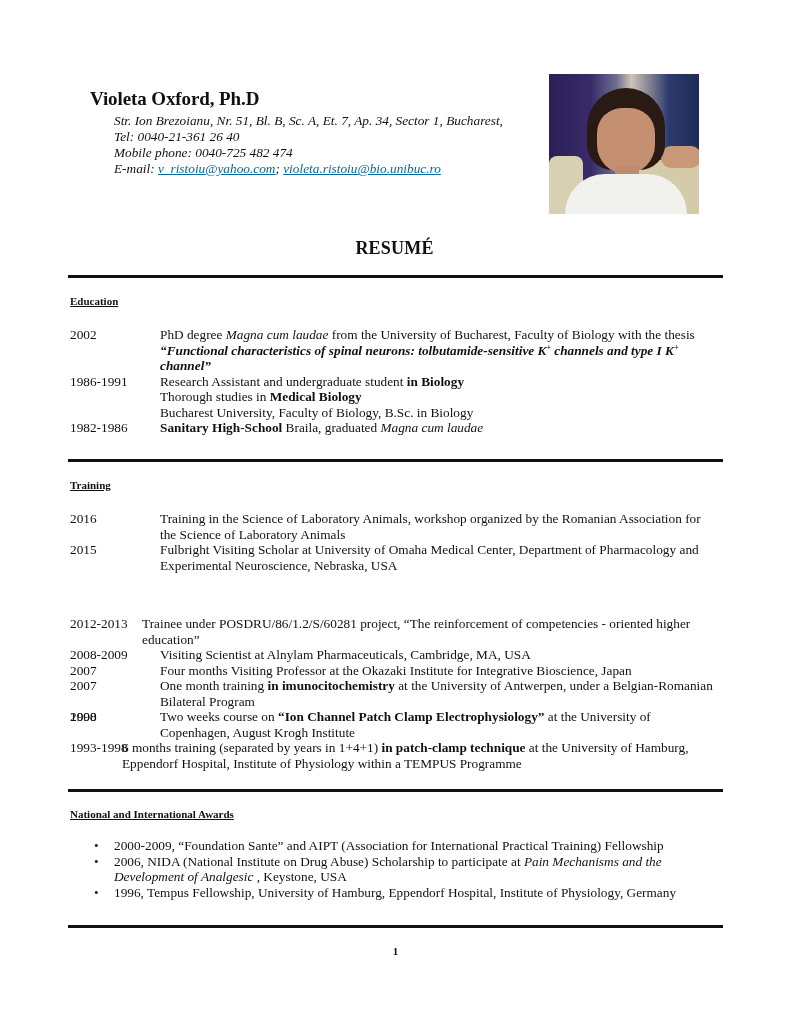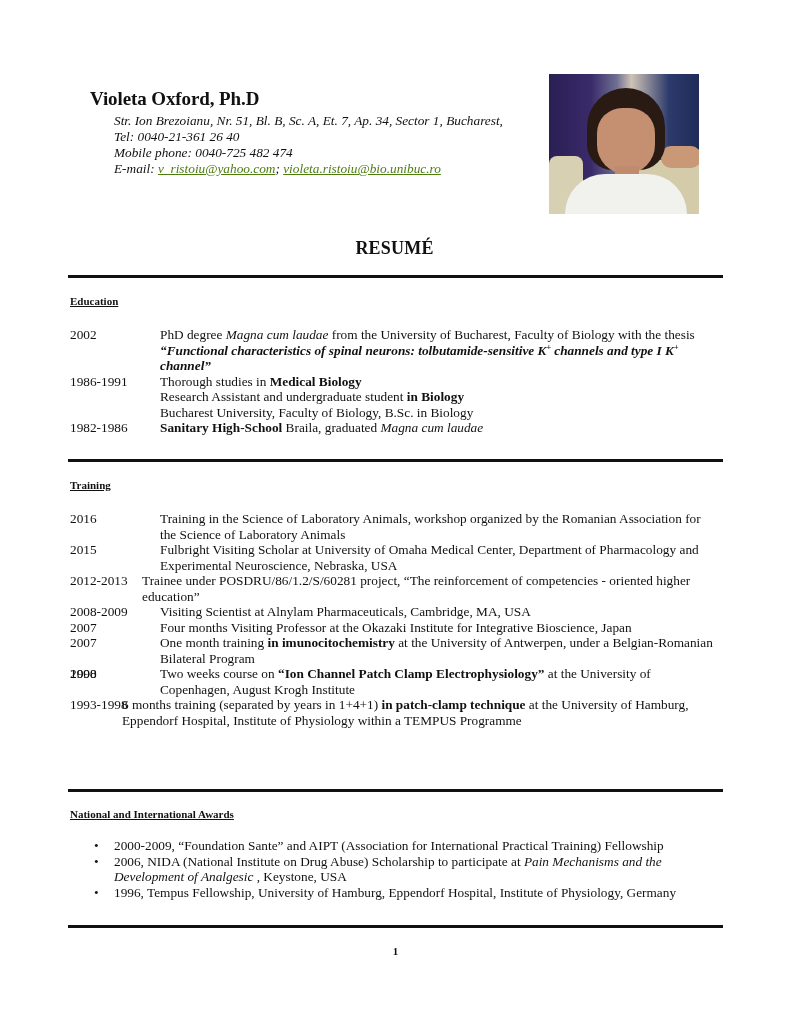--- a/index.html
+++ b/index.html
@@ -11,21 +11,21 @@
 
   
   .name {
     position: absolute; left: 90px; top: 88px;
     font-size: 19px; font-weight: bold; letter-spacing: -0.1px;
   }
   .contact {
     position: absolute; left: 90px; top: 113px;
     font-size: 13.3px; font-style: italic; line-height: 16px; margin-left: 24px;
   }
-  .contact a { color: #4d7c0f; text-decoration: underline; }
+  .contact a { color: #0369a1; text-decoration: underline; }
   .photo {
     position: absolute; left: 549px; top: 74px; width: 150px; height: 140px;
     overflow: hidden;
     background: linear-gradient(90deg, #2a1f55 0%, #3a2a6a 28%, #6d6f92 45%, #cfc3b6 55%, #2c3a6c 80%, #1f2c58 100%);
   }
   .photo .chair-l { position:absolute; left:0; top:82px; width:34px; height:58px; background:#d8d0b3; border-radius:8px 8px 0 0; }
   .photo .chair-r { position:absolute; right:0; top:86px; width:60px; height:54px; background:#d3cba9; border-radius:10px 0 0 0; }
   .photo .hand { position:absolute; left:112px; top:72px; width:40px; height:22px; background:#c99876; border-radius:10px; }
   .photo .hair { position:absolute; left:38px; top:14px; width:78px; height:82px; background:#2a1a14; border-radius:40px 40px 26px 26px; }
   .photo .face { position:absolute; left:48px; top:34px; width:58px; height:66px; background:#c58f72; border-radius:26px 26px 30px 30px; }
@@ -86,22 +86,22 @@
 
   <div class="section-head" style="top:295px;">Education</div>
   <div class="entries" style="top:327px;">
     <div class="entry">
       <span class="yr">2002</span>
       <div class="txt"><span>PhD degree </span><i>Magna cum laudae</i><span> from the University of Bucharest, Faculty of Biology with the thesis </span><b><i><span>“Functional characteristics of spinal neurons: tolbutamide-sensitive K</span><sup>+</sup><span> channels and type I K</span><sup>+</sup><span> channel”</span></i></b></div>
     </div>
     <div class="entry">
       <span class="yr">1986-1991</span>
       <div class="txt">
+        <div><span>Research Assistant and undergraduate student </span><b>in Biology</b></div>
         <div><span>Thorough studies in </span><b>Medical Biology</b></div>
-        <div><span>Research Assistant and undergraduate student </span><b>in Biology</b></div>
         <div>Bucharest University, Faculty of Biology, B.Sc. in Biology</div>
       </div>
     </div>
     <div class="entry">
       <span class="yr">1982-1986</span>
       <div class="txt"><b>Sanitary High-School</b><span> Braila, graduated </span><i>Magna cum laudae</i></div>
     </div>
   </div>
 
   <div class="rule" style="top:459px;"></div>
@@ -111,21 +111,21 @@
     <div class="entry">
       <span class="yr">2016</span>
       <div class="txt">Training in the Science of Laboratory Animals, workshop organized by the Romanian Association for the Science of Laboratory Animals</div>
     </div>
     <div class="entry">
       <span class="yr">2015</span>
       <div class="txt">Fulbright Visiting Scholar at University of Omaha Medical Center, Department of Pharmacology and Experimental Neuroscience, Nebraska, USA</div>
     </div>
     <div class="entry wide">
       <span class="yr">2012-2013</span>
-      <div class="txt" style="margin-left:72px;">Trainee under POSDRU/86/1.2/S/60281 project, “The reinforcement of competencies -  oriented higher education”</div>
+      <div class="txt" style="margin-left:72px;margin-top:43px;">Trainee under POSDRU/86/1.2/S/60281 project, “The reinforcement of competencies -  oriented higher education”</div>
     </div>
     <div class="entry">
       <span class="yr">2008-2009</span>
       <div class="txt">Visiting Scientist at Alnylam Pharmaceuticals, Cambridge, MA, USA</div>
     </div>
     <div class="entry">
       <span class="yr">2007</span>
       <div class="txt">Four months Visiting Professor at the Okazaki Institute for Integrative Bioscience, Japan</div>
     </div>
     <div class="entry">

